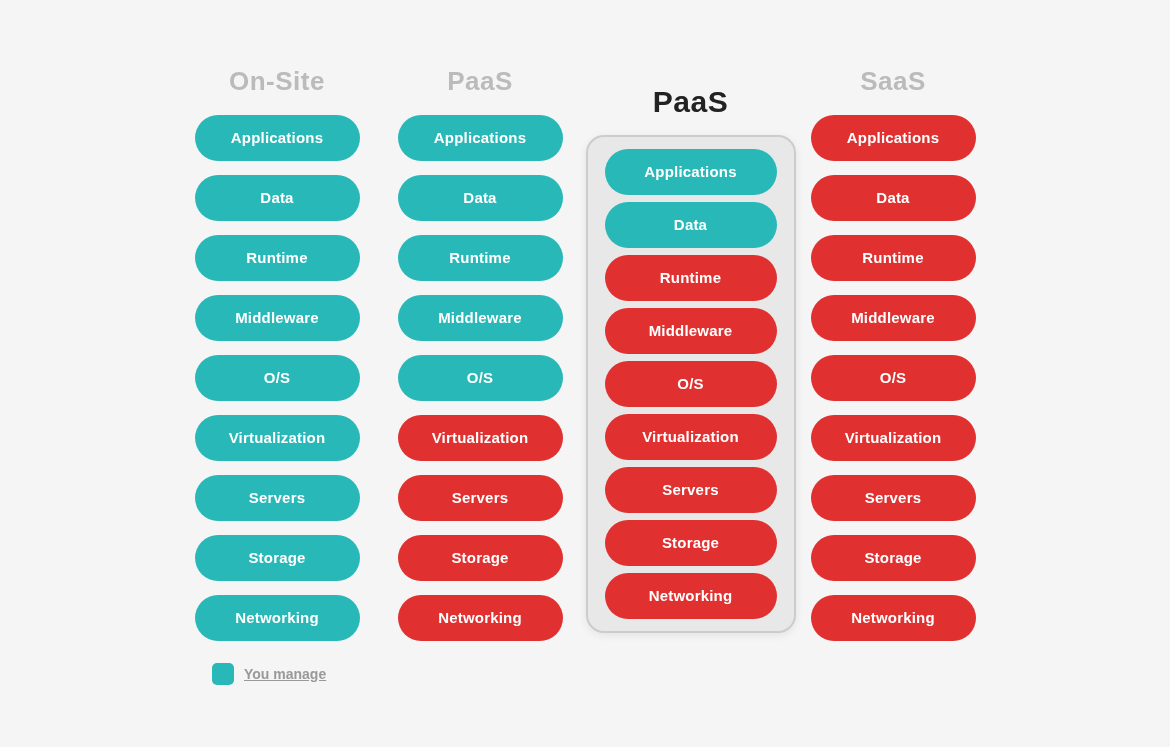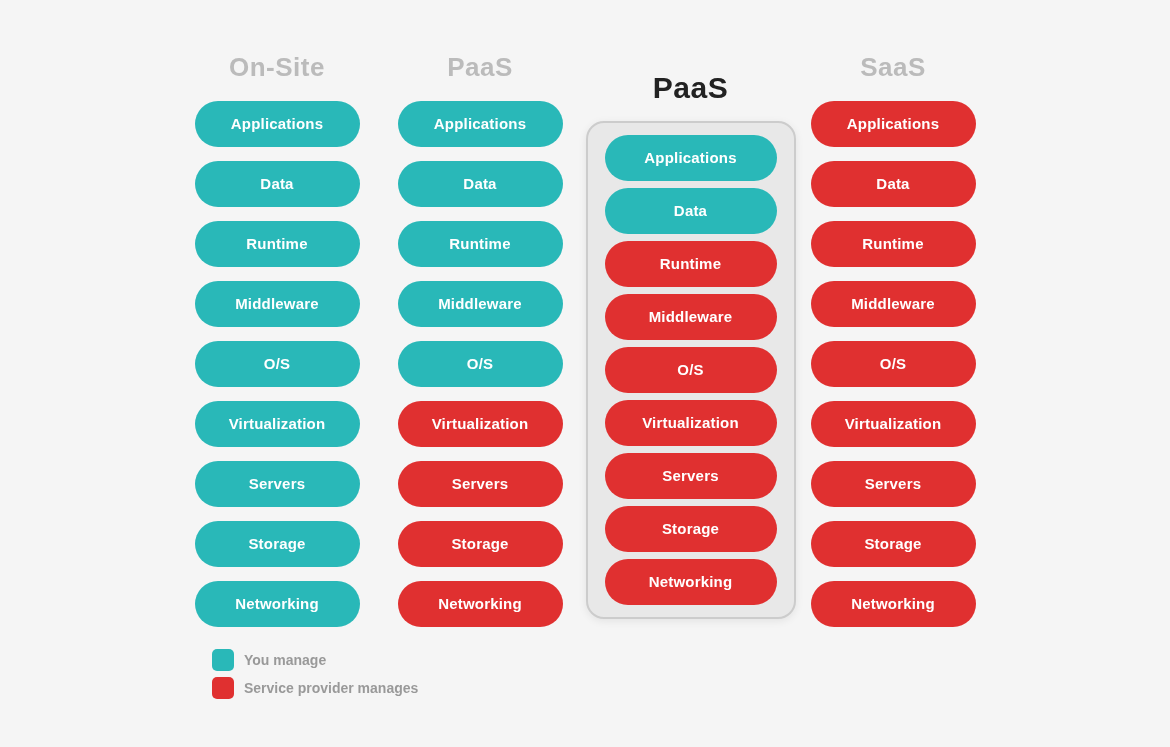--- a/index.html
+++ b/index.html
@@ -90,20 +90,21 @@
       margin-left: 130px;
       margin-top: 4px;
     }
     .legend-item {
       display: flex;
       align-items: center;
       gap: 10px;
       font-size: 14px;
       font-weight: 600;
       color: #999;
+      text-decoration: underline;
     }
     .legend-dot {
       width: 22px;
       height: 22px;
       border-radius: 5px;
       flex-shrink: 0;
     }
     .legend-dot.teal { background: #29b8b8; }
     .legend-dot.red { background: #e03030; }
   </style>
@@ -169,18 +170,14 @@
           <div class="chip red" style="width: 165px;">Networking</div>
         </div>
       </div>
     </div>
   <div class="legend" id="legend">
 
   <div class="legend-item">
         <div class="legend-dot teal"></div>
         <span>You manage</span>
       </div>
-      <div class="legend-item">
-        <div class="legend-dot red"></div>
-        <span>Service provider manages</span>
-      </div>
     </div>
 </div>
 
 </body></html>

